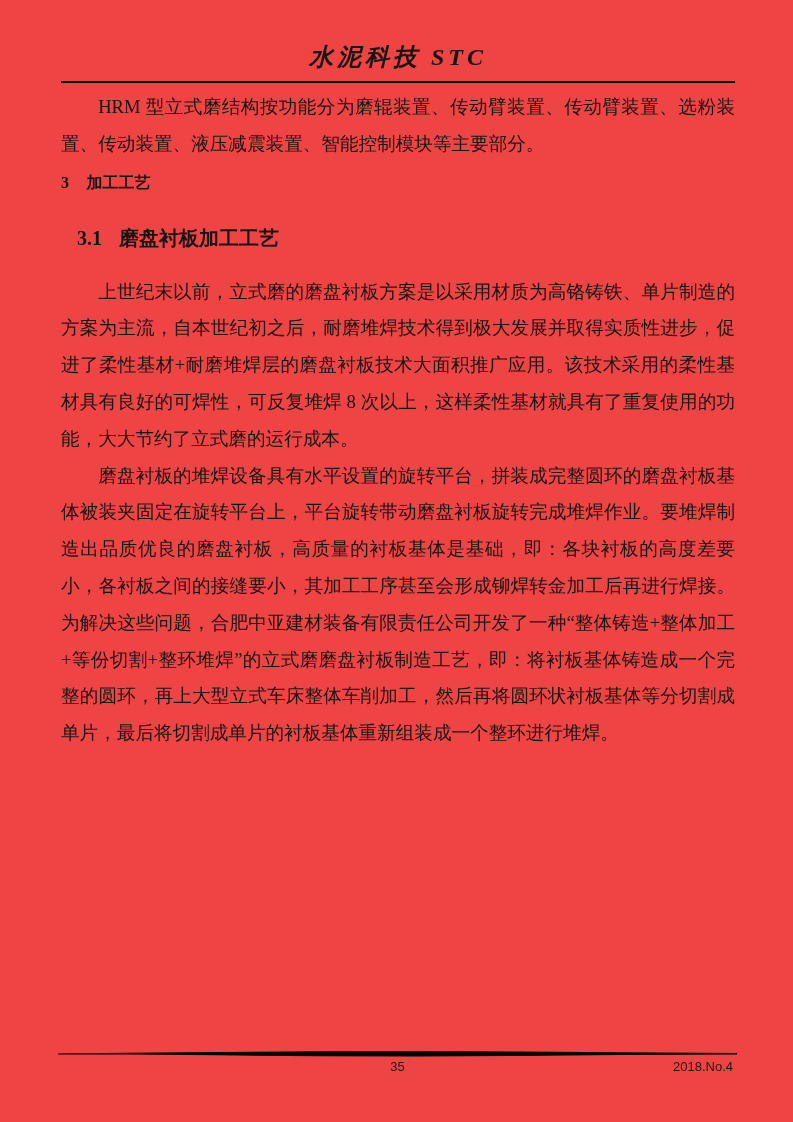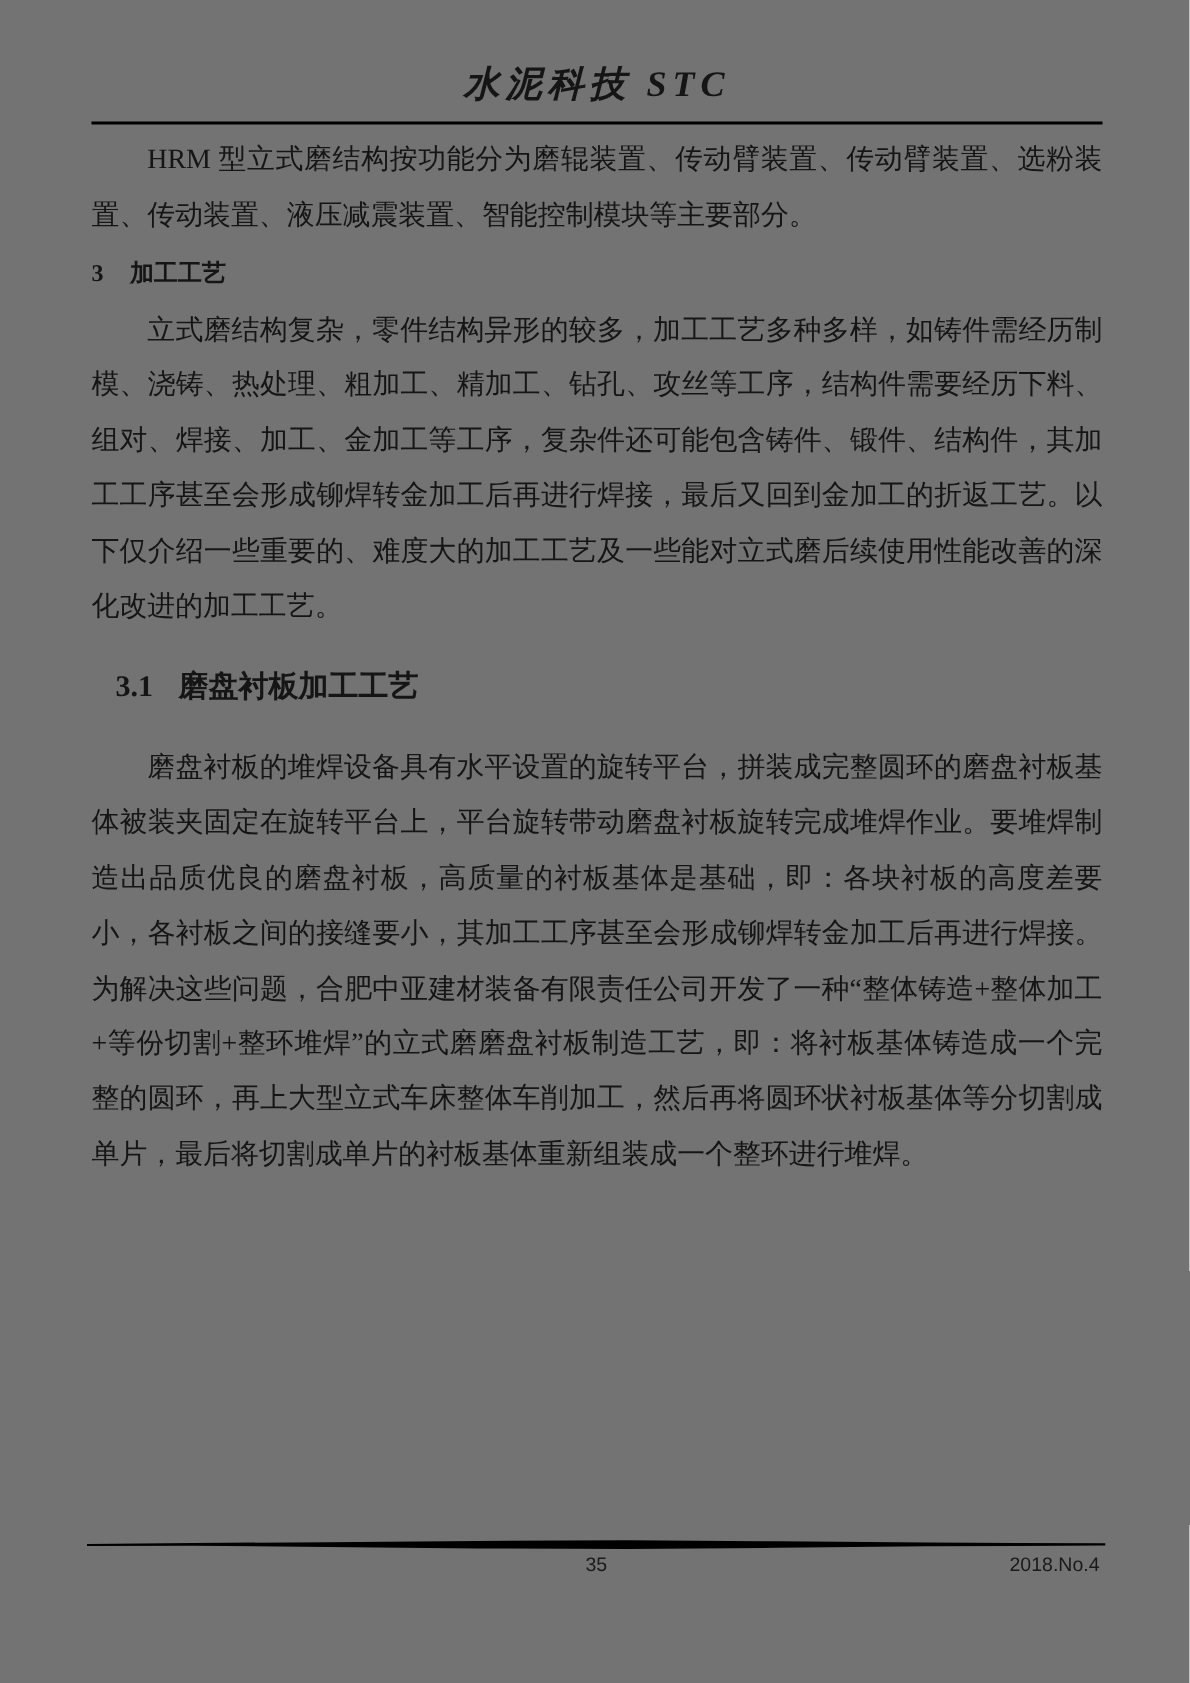--- a/index.html
+++ b/index.html
@@ -4,21 +4,21 @@
 <style>
   html, body {
     margin: 0;
     padding: 0;
     background: #ffffff;
   }
   .page {
     position: relative;
     width: 793px;
     height: 1122px;
-    background: #737373;
+    background: #ef4444;
     color: #151515;
     font-family: "Liberation Serif", "DejaVu Serif", serif;
     box-sizing: border-box;
     overflow: hidden;
   }
   .page-inner {
     position: absolute;
     left: 61px;
     top: 42px;
     width: 674px;
@@ -64,21 +64,21 @@
     line-height: 39px;
     margin: 16px;
     text-align: left;
     text-indent: 0;
   }
   .sec-heading .hnum  { margin-right: 1.1em; }
   .subsec-heading .hnum { margin-right: 0.85em; }
   .page-footer {
     position: absolute;
     left: 58px;
-    top: 1026px;
+    top: 1050px;
     width: 679px;
   }
   .footer-line-svg {
     display: block;
     width: 679px;
     height: 8px;
   }
   .footer-row {
     position: relative;
     margin-top: 1px;
@@ -111,26 +111,26 @@
 
     <div class="body-text">
 
 
       <p class="para-indent">HRM 型立式磨结构按功能分为磨辊装置、传动臂装置、传动臂装置、选粉装置、传动装置、液压减震装置、智能控制模块等主要部分。</p>
 
       <h2 class="sec-heading">
         <span class="hnum">3</span><span>加工工艺</span>
       </h2>
 
-      <p class="para-indent">立式磨结构复杂，零件结构异形的较多，加工工艺多种多样，如铸件需经历制模、浇铸、热处理、粗加工、精加工、钻孔、攻丝等工序，结构件需要经历下料、组对、焊接、加工、金加工等工序，复杂件还可能包含铸件、锻件、结构件，其加工工序甚至会形成铆焊转金加工后再进行焊接，最后又回到金加工的折返工艺。以下仅介绍一些重要的、难度大的加工工艺及一些能对立式磨后续使用性能改善的深化改进的加工工艺。</p>
 
       <h3 class="subsec-heading">
         <span class="hnum">3.1</span><span>磨盘衬板加工工艺</span>
       </h3>
 
+      <p class="para-indent">上世纪末以前，立式磨的磨盘衬板方案是以采用材质为高铬铸铁、单片制造的方案为主流，自本世纪初之后，耐磨堆焊技术得到极大发展并取得实质性进步，促进了柔性基材+耐磨堆焊层的磨盘衬板技术大面积推广应用。该技术采用的柔性基材具有良好的可焊性，可反复堆焊 8 次以上，这样柔性基材就具有了重复使用的功能，大大节约了立式磨的运行成本。</p>
 
       <p class="para-indent">磨盘衬板的堆焊设备具有水平设置的旋转平台，拼装成完整圆环的磨盘衬板基体被装夹固定在旋转平台上，平台旋转带动磨盘衬板旋转完成堆焊作业。要堆焊制造出品质优良的磨盘衬板，高质量的衬板基体是基础，即：各块衬板的高度差要小，各衬板之间的接缝要小，其加工工序甚至会形成铆焊转金加工后再进行焊接。为解决这些问题，合肥中亚建材装备有限责任公司开发了一种“整体铸造+整体加工+等份切割+整环堆焊”的立式磨磨盘衬板制造工艺，即：将衬板基体铸造成一个完整的圆环，再上大型立式车床整体车削加工，然后再将圆环状衬板基体等分切割成单片，最后将切割成单片的衬板基体重新组装成一个整环进行堆焊。</p>
 
     </div>
   </div>
 
   <div class="page-footer">
     <svg class="footer-line-svg" viewBox="0 0 679 8" preserveAspectRatio="none" aria-hidden="true">
       <polygon fill="#000000" points="0,3.4 70,2.7 160,2.1 260,1.3 360,0.9 460,1.5 560,2.3 679,2.9 679,4.4 560,4.9 460,5.9 360,6.6 260,6.3 160,5.3 70,4.5 0,4.6"></polygon>
     </svg>

